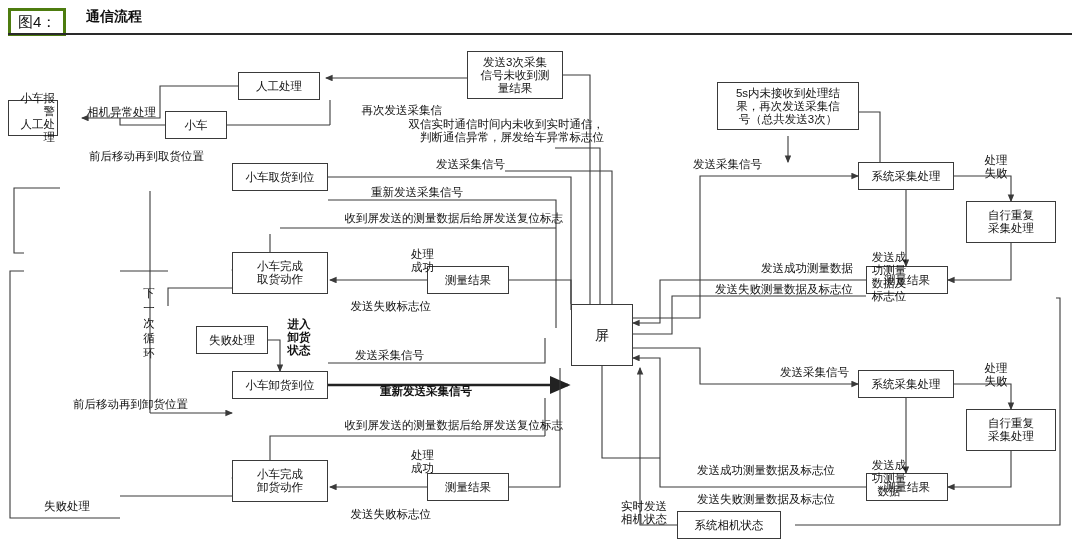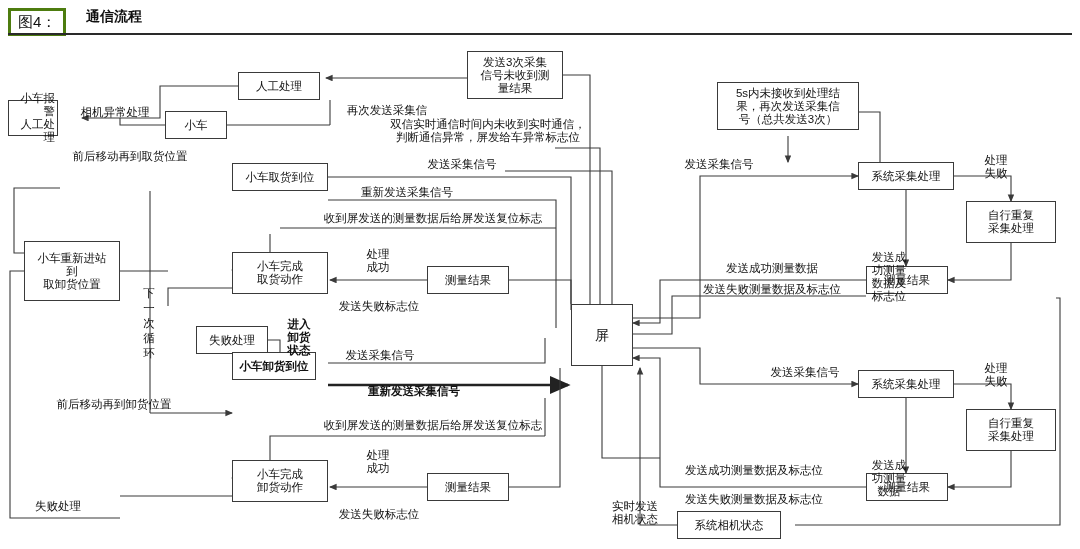--- a/index.html
+++ b/index.html
@@ -84,21 +84,21 @@
     padding: 1px 2px;
     white-space: pre-line;
     z-index: 3;
   }
   .label {
     position: absolute;
     font-size: 11.5px;
     line-height: 13px;
     color: #111;
     white-space: pre-line;
-    text-align: center;
+    text-align: right;
     z-index: 4;
     background: transparent;
   }
   .label.center { text-align: center; }
 </style>
 </head>
 <body>
 
 <div id="page">
 
@@ -200,30 +200,27 @@
     <div class="node" style="left:717px; top:44px; width:142px; height:48px;">5s内未接收到处理结
 果，再次发送采集信
 号（总共发送3次）</div>
     <div class="node" style="left:8px; top:62px; width:50px; height:36px;text-align:right;">小车报警
 人工处理</div>
     <div class="node" style="left:165px; top:73px; width:62px; height:28px;">小车</div>
     <div class="node" style="left:232px; top:125px; width:96px; height:28px;">小车取货到位</div>
     <div class="node" style="left:858px; top:124px; width:96px; height:28px;">系统采集处理</div>
     <div class="node" style="left:966px; top:163px; width:90px; height:42px;">自行重复
 采集处理</div>
-    <div class="node" style="left:24px; top:203px; width:96px; height:60px;">小车重新进站
-到
-取卸货位置</div>
     <div class="node" style="left:232px; top:214px; width:96px; height:42px;">小车完成
 取货动作</div>
     <div class="node" style="left:427px; top:228px; width:82px; height:28px;">测量结果</div>
     <div class="node" style="left:866px; top:228px; width:82px; height:28px;">测量结果</div>
     <div class="node" style="left:571px; top:266px; width:62px; height:62px; font-size:14px;">屏</div>
     <div class="node" style="left:196px; top:288px; width:72px; height:28px;">失败处理</div>
-    <div class="node" style="left:232px; top:314px; width:84px; height:28px;font-weight:bold;">小车卸货到位</div>
+    <div class="node" style="left:232px; top:333px; width:96px; height:28px;">小车卸货到位</div>
     <div class="node" style="left:858px; top:332px; width:96px; height:28px;">系统采集处理</div>
     <div class="node" style="left:966px; top:371px; width:90px; height:42px;">自行重复
 采集处理</div>
     <div class="node" style="left:232px; top:422px; width:96px; height:42px;">小车完成
 卸货动作</div>
     <div class="node" style="left:427px; top:435px; width:82px; height:28px;">测量结果</div>
     <div class="node" style="left:866px; top:435px; width:82px; height:28px;">测量结果</div>
     <div class="node" style="left:677px; top:473px; width:104px; height:28px;">系统相机状态</div>
 
     <div class="label" style="left:74px; top:68px; width:82px;">相机异常处理</div>

